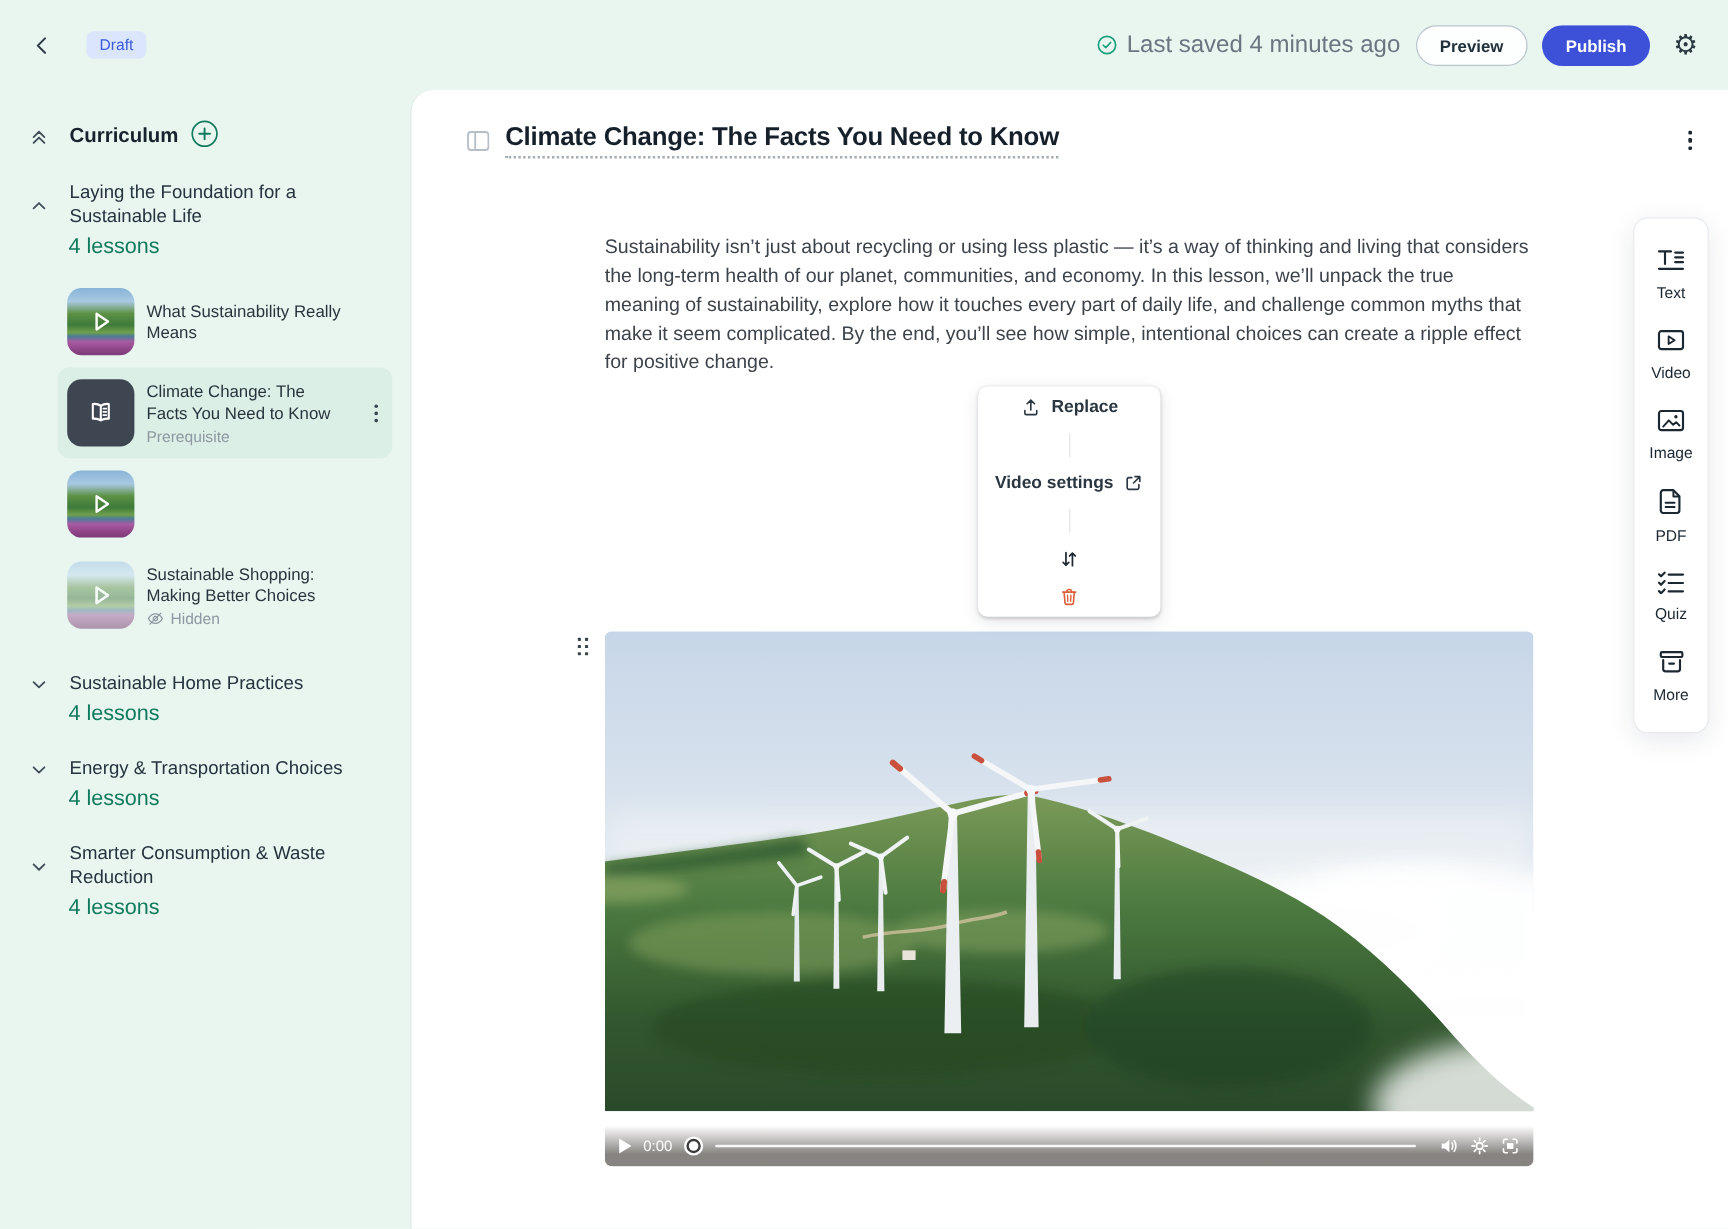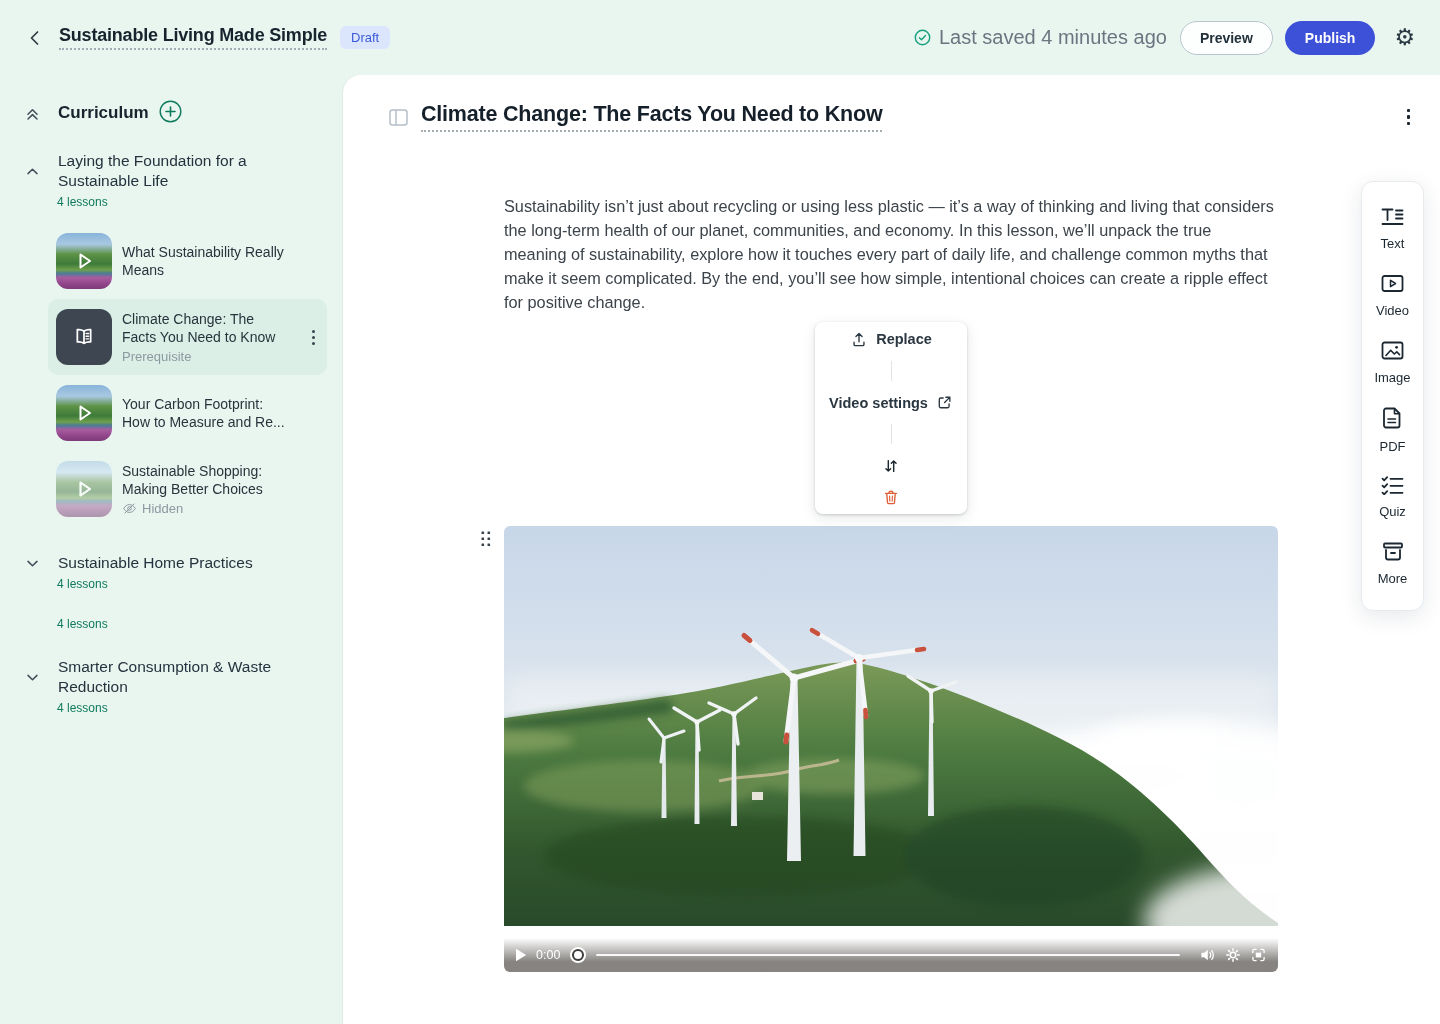--- a/index.html
+++ b/index.html
@@ -40,21 +40,21 @@
   .sidebar {
     position:absolute; top:75px; left:0; bottom:0; width:343px;
     background:#e9f6f0; padding-top:25px; overflow:hidden;
   }
   .curriculum-row { display:flex; align-items:flex-end; padding:0 24px; }
   .curriculum-title { font-size:17px; font-weight:700; color:#17242e; margin-left:17px; }
   .add-circle { margin-left:10px; cursor:pointer; }
   .section { margin-top:28px; }
   .section-top { display:flex; align-items:center; gap:17px; padding:0 20px 0 24px; cursor:pointer; }
   .section-title { font-size:15.5px; line-height:20px; font-weight:500; color:#24333d; }
-  .section-count { margin:4px 0 0 57px; font-size:12px; color:#0f7a5c; }
+  .section-count { margin:4px 0 0 57px; font-size:18px; color:#0f7a5c; }
   .lesson-list { margin-top:14px; }
   .lesson-row {
     display:flex; align-items:center; gap:10px;
     margin:0 16px 0 48px; padding:10px 8px; border-radius:10px; cursor:pointer;
   }
   .lesson-row.selected { background:#dcefe7; }
   .thumb {
     width:56px; height:56px; border-radius:12px; flex-shrink:0; position:relative;
     overflow:hidden;
     background:linear-gradient(180deg,#88b4d8 0%,#a9c8e2 20%,#5d9245 38%,#3e7a3a 55%,#6fa04c 66%,#4c7d96 72%,#a85ba0 80%,#8f4387 92%,#7c3b78 100%);
@@ -127,21 +127,20 @@
 </style>
 </head>
 <body>
 
 <div class="topbar">
   <div class="back-btn">
     <svg width="20" height="20" viewBox="0 0 20 20">
         <path d="M12.5 4 L6.5 10 L12.5 16" fill="none" stroke="#2b3942" stroke-width="1.7" stroke-linecap="round" stroke-linejoin="round"></path>
       </svg>
   </div>
-  <div class="course-title">Sustainable Living Made Simple</div>
   <div class="badge-draft">Draft</div>
   <div class="topbar-spacer"></div>
   <div class="saved-status">
     <span>
       <svg width="17" height="17" viewBox="0 0 17 17">
           <circle cx="8.5" cy="8.5" r="7.2" fill="none" stroke="#17a07c" stroke-width="1.4"></circle>
           <path d="M5.4 8.7 L7.5 10.7 L11.5 6.4" fill="none" stroke="#17a07c" stroke-width="1.4" stroke-linecap="round" stroke-linejoin="round"></path>
         </svg>
     </span>
     <span>Last saved 4 minutes ago</span>
@@ -211,23 +210,20 @@
           </div>
       </div>
 
       <div class="lesson-row">
         <div class="thumb">
           <div class="play-ov">
             <svg width="24" height="24" viewBox="0 0 24 24">
                 <path d="M8.5 5.5 L18 12 L8.5 18.5 Z" fill="none" stroke="#ffffff" stroke-width="2" stroke-linejoin="round"></path>
               </svg>
           </div>
-        </div>
-        <div class="lesson-text">
-          <div class="lesson-title" style="width:165px">Your Carbon Footprint: How to Measure and Re...</div>
         </div>
       </div>
 
       <div class="lesson-row">
         <div class="thumb dimmed">
           <div class="play-ov">
             <svg width="24" height="24" viewBox="0 0 24 24">
                 <path d="M8.5 5.5 L18 12 L8.5 18.5 Z" fill="none" stroke="#ffffff" stroke-width="2" stroke-linejoin="round"></path>
               </svg>
           </div>
@@ -255,20 +251,28 @@
         <svg width="17" height="17" viewBox="0 0 17 17">
             <path d="M4 6.4 L8.5 10.8 L13 6.4" fill="none" stroke="#3f4e58" stroke-width="1.5" stroke-linecap="round" stroke-linejoin="round"></path>
           </svg>
       </span>
       <div class="section-title">Sustainable Home Practices</div>
     </div>
     <div class="section-count">4 lessons</div>
   </div>
 
   <div class="section" style="margin-top:26px">
+    <div class="section-top">
+      <span>
+        <svg width="17" height="17" viewBox="0 0 17 17">
+            <path d="M4 6.4 L8.5 10.8 L13 6.4" fill="none" stroke="#3f4e58" stroke-width="1.5" stroke-linecap="round" stroke-linejoin="round"></path>
+          </svg>
+      </span>
+      <div class="section-title">Energy &amp; Transportation Choices</div>
+    </div>
     <div class="section-count">4 lessons</div>
   </div>
 
   <div class="section" style="margin-top:26px">
     <div class="section-top">
       <span>
         <svg width="17" height="17" viewBox="0 0 17 17">
             <path d="M4 6.4 L8.5 10.8 L13 6.4" fill="none" stroke="#3f4e58" stroke-width="1.5" stroke-linecap="round" stroke-linejoin="round"></path>
           </svg>
       </span>

